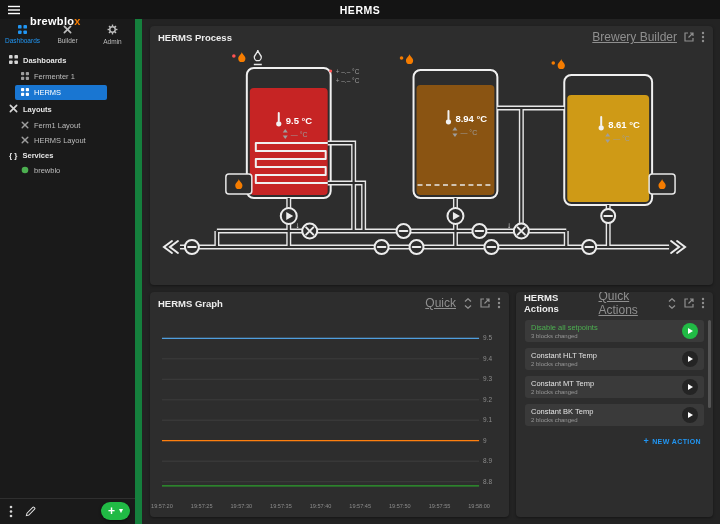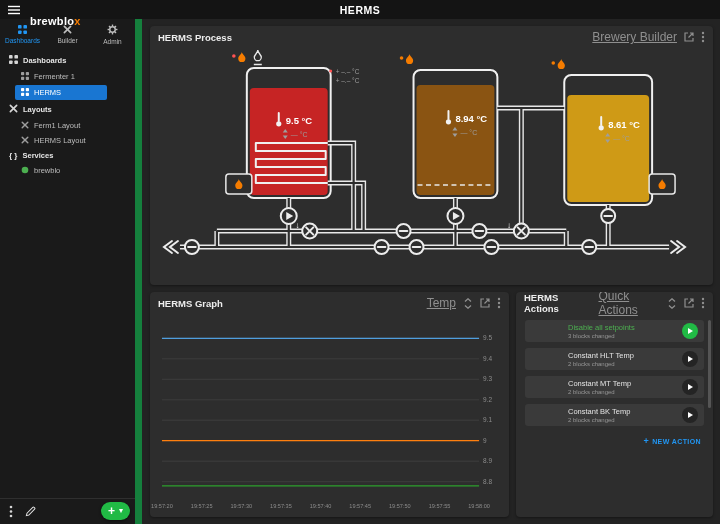--- a/index.html
+++ b/index.html
@@ -74,21 +74,21 @@
 
   
   .grid{stroke:#3d3d3d;stroke-width:1;}
   .ytick{fill:#8c8c8c;font-size:6.5px;}
   .xtick{fill:#8c8c8c;font-size:5.6px;text-anchor:middle;}
 
   
   .actions-list{padding-top:6px;}
   .action-row{display:flex;align-items:center;background:#3a3a3a;border-radius:3px;
     padding:3px 6px;margin:0 9px 6px 9px;gap:6px;cursor:pointer;}
-  .a-col{flex:1;min-width:0;margin-left:37px;}
+  .a-col{flex:1;min-width:0;}
   .a-label{font-size:7.5px;color:#e3e3e3;white-space:nowrap;}
   .a-label.accent{color:#4caf50;}
   .a-sub{font-size:6px;color:#969696;margin-top:1px;}
   .a-play{width:16px;height:16px;border-radius:50%;background:#242424;flex:none;
     display:flex;align-items:center;justify-content:center;cursor:pointer;}
   .a-play.accent{background:#21ba45;}
   .tri{width:0;height:0;border-left:5px solid #fff;border-top:3.5px solid transparent;
     border-bottom:3.5px solid transparent;margin-left:1px;}
   .new-action{display:flex;justify-content:flex-end;align-items:center;gap:3px;
     color:#2196f3;font-size:7px;font-weight:bold;letter-spacing:.4px;
@@ -367,21 +367,21 @@
       </svg>
     </div>
   </div>
 
   <div class="bottom-row">
 
     <div class="panel graph-panel">
       <div class="panel-header">
         <span class="panel-title">HERMS Graph</span>
         <span class="spacer"></span>
-        <span class="panel-mode">Temp</span>
+        <span class="panel-mode">Quick</span>
         <span class="hicon">
             <svg width="10" height="11" viewBox="0 0 10 11">
               <path d="M2,3.5 L5,0.8 L8,3.5 M2,7.5 L5,10.2 L8,7.5" stroke="currentColor" fill="none" stroke-width="1.3"></path>
             </svg>
           </span>
         <span class="hicon">
             <svg width="10" height="10" viewBox="0 0 10 10">
               <path d="M4,1 H1 V9 H9 V6" stroke="currentColor" fill="none" stroke-width="1.2"></path>
               <path d="M6,1 H9 V4 M9,1 L4.5,5.5" stroke="currentColor" fill="none" stroke-width="1.2"></path>
             </svg>

